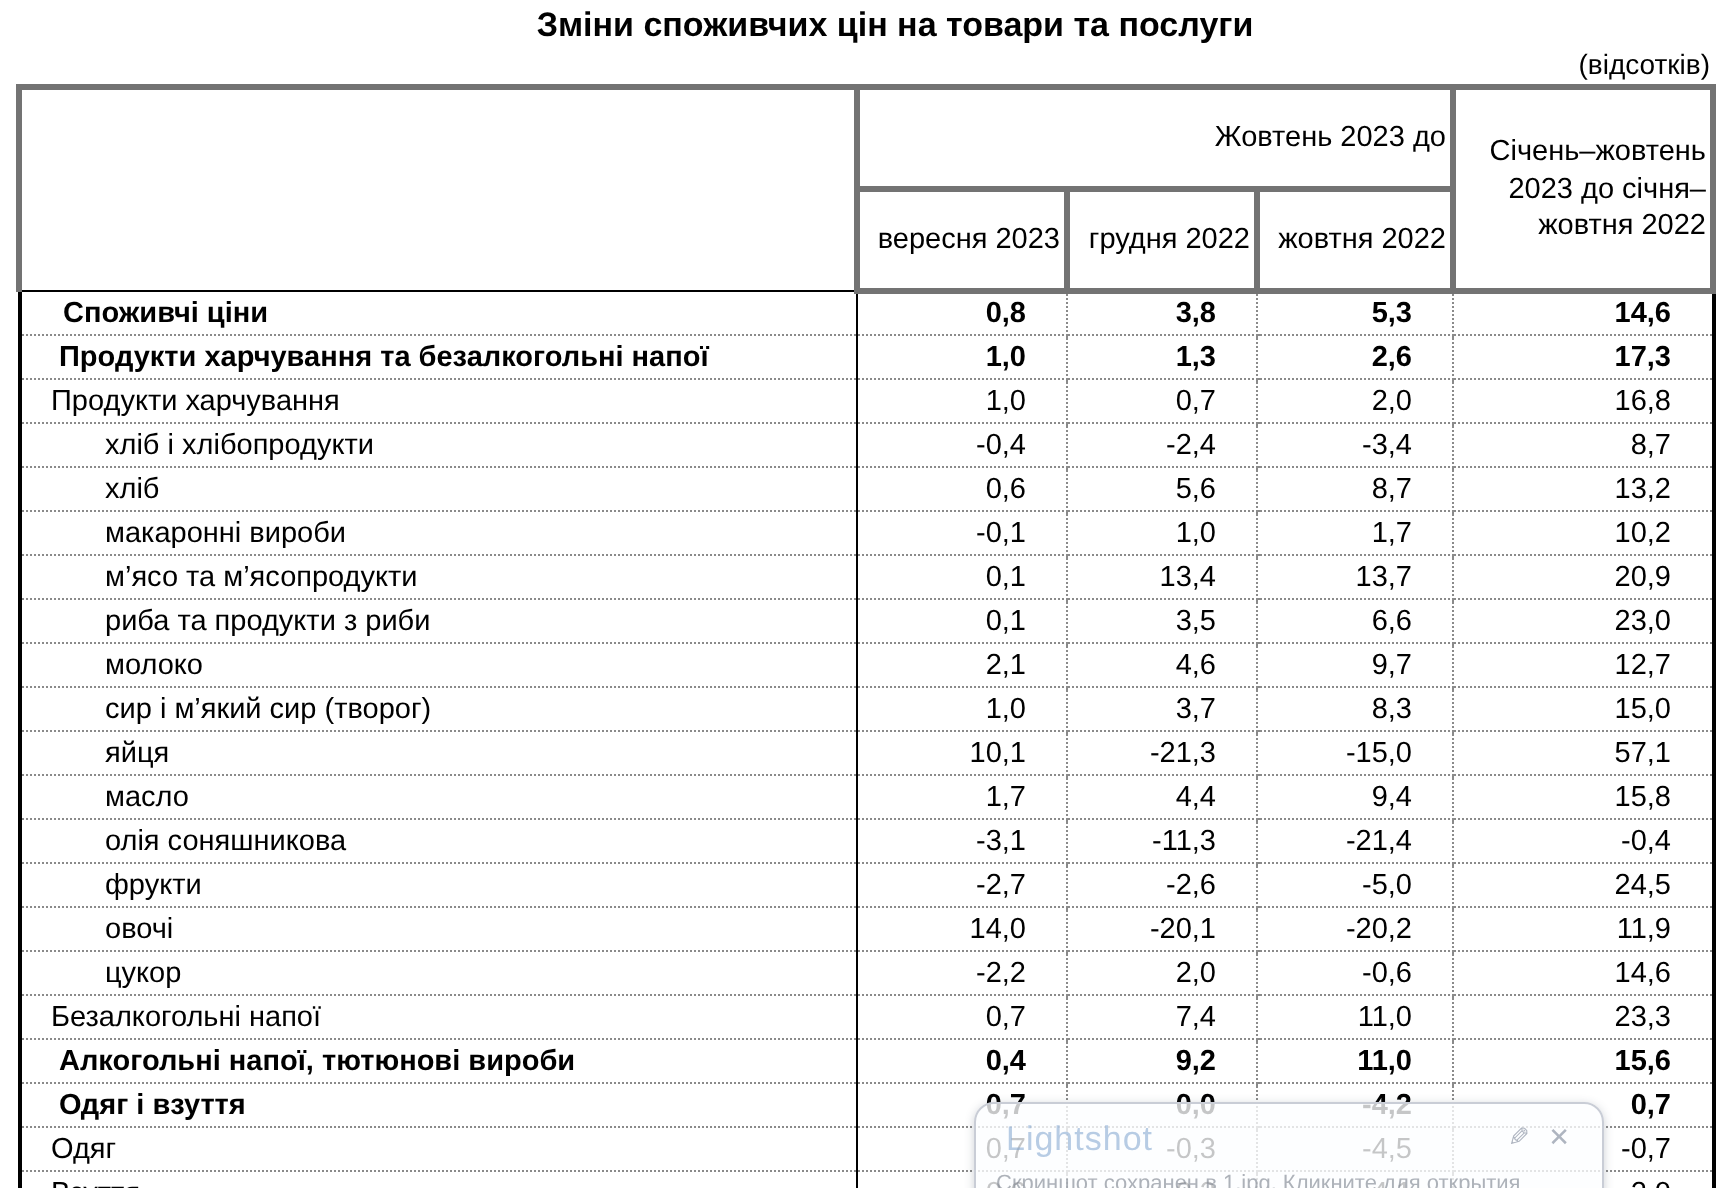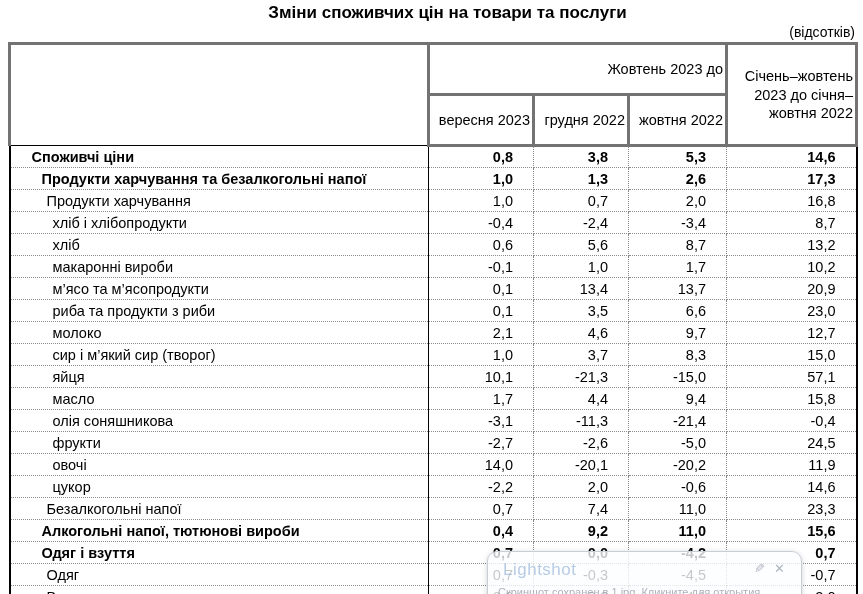--- a/index.html
+++ b/index.html
@@ -55,22 +55,22 @@
   }
   tbody td.label { border-right: 1px solid #000; }
   tbody td.num {
     text-align: right;
     padding-right: 20px;
     border-right: 1px dotted #8a8a8a;
   }
   tbody td.num:last-child { border-right: none; }
   tbody tr.bold td { font-weight: 700; }
   td.ind0 { padding-left: 21px; }
-  td.ind1 { padding-left: 31px; margin-left: 48px; }
-  td.ind2 { padding-left: 36px; }
+  td.ind1 { padding-left: 19px; margin-left: 48px; }
+  td.ind2 { padding-left: 15px; }
   td.ind3 { padding-left: 42px; }
   .watermark {
     position: absolute;
     left: 487px; top: 551px;
     width: 315px; height: 62px;
     background: rgba(253,254,255,0.78);
     border: 1px solid #c9cdd6;
     border-radius: 10px;
     box-shadow: 0 1px 5px rgba(60,70,90,0.25);
   }

